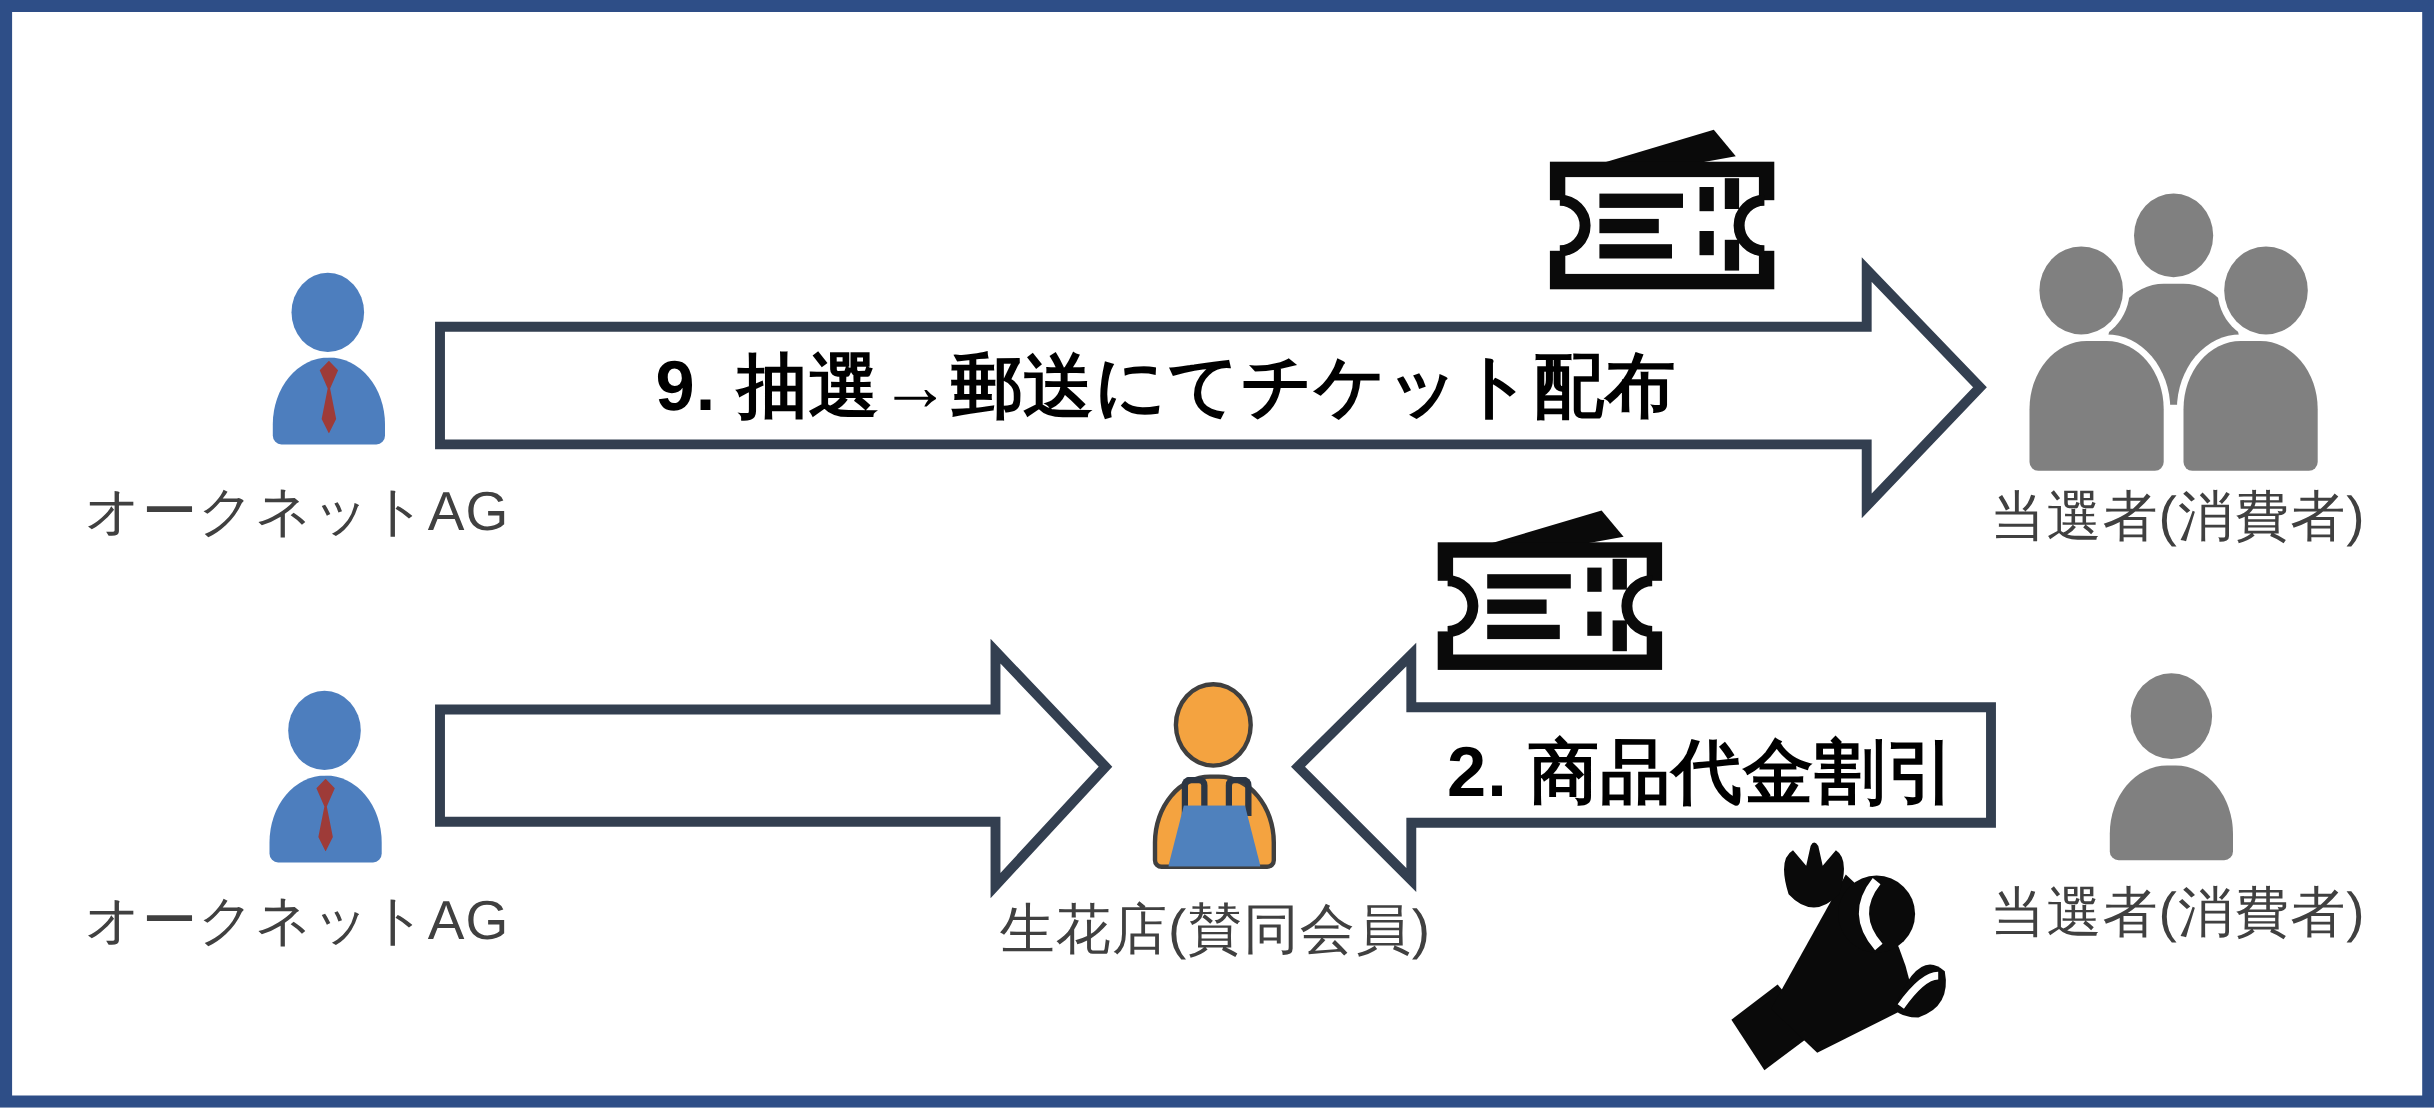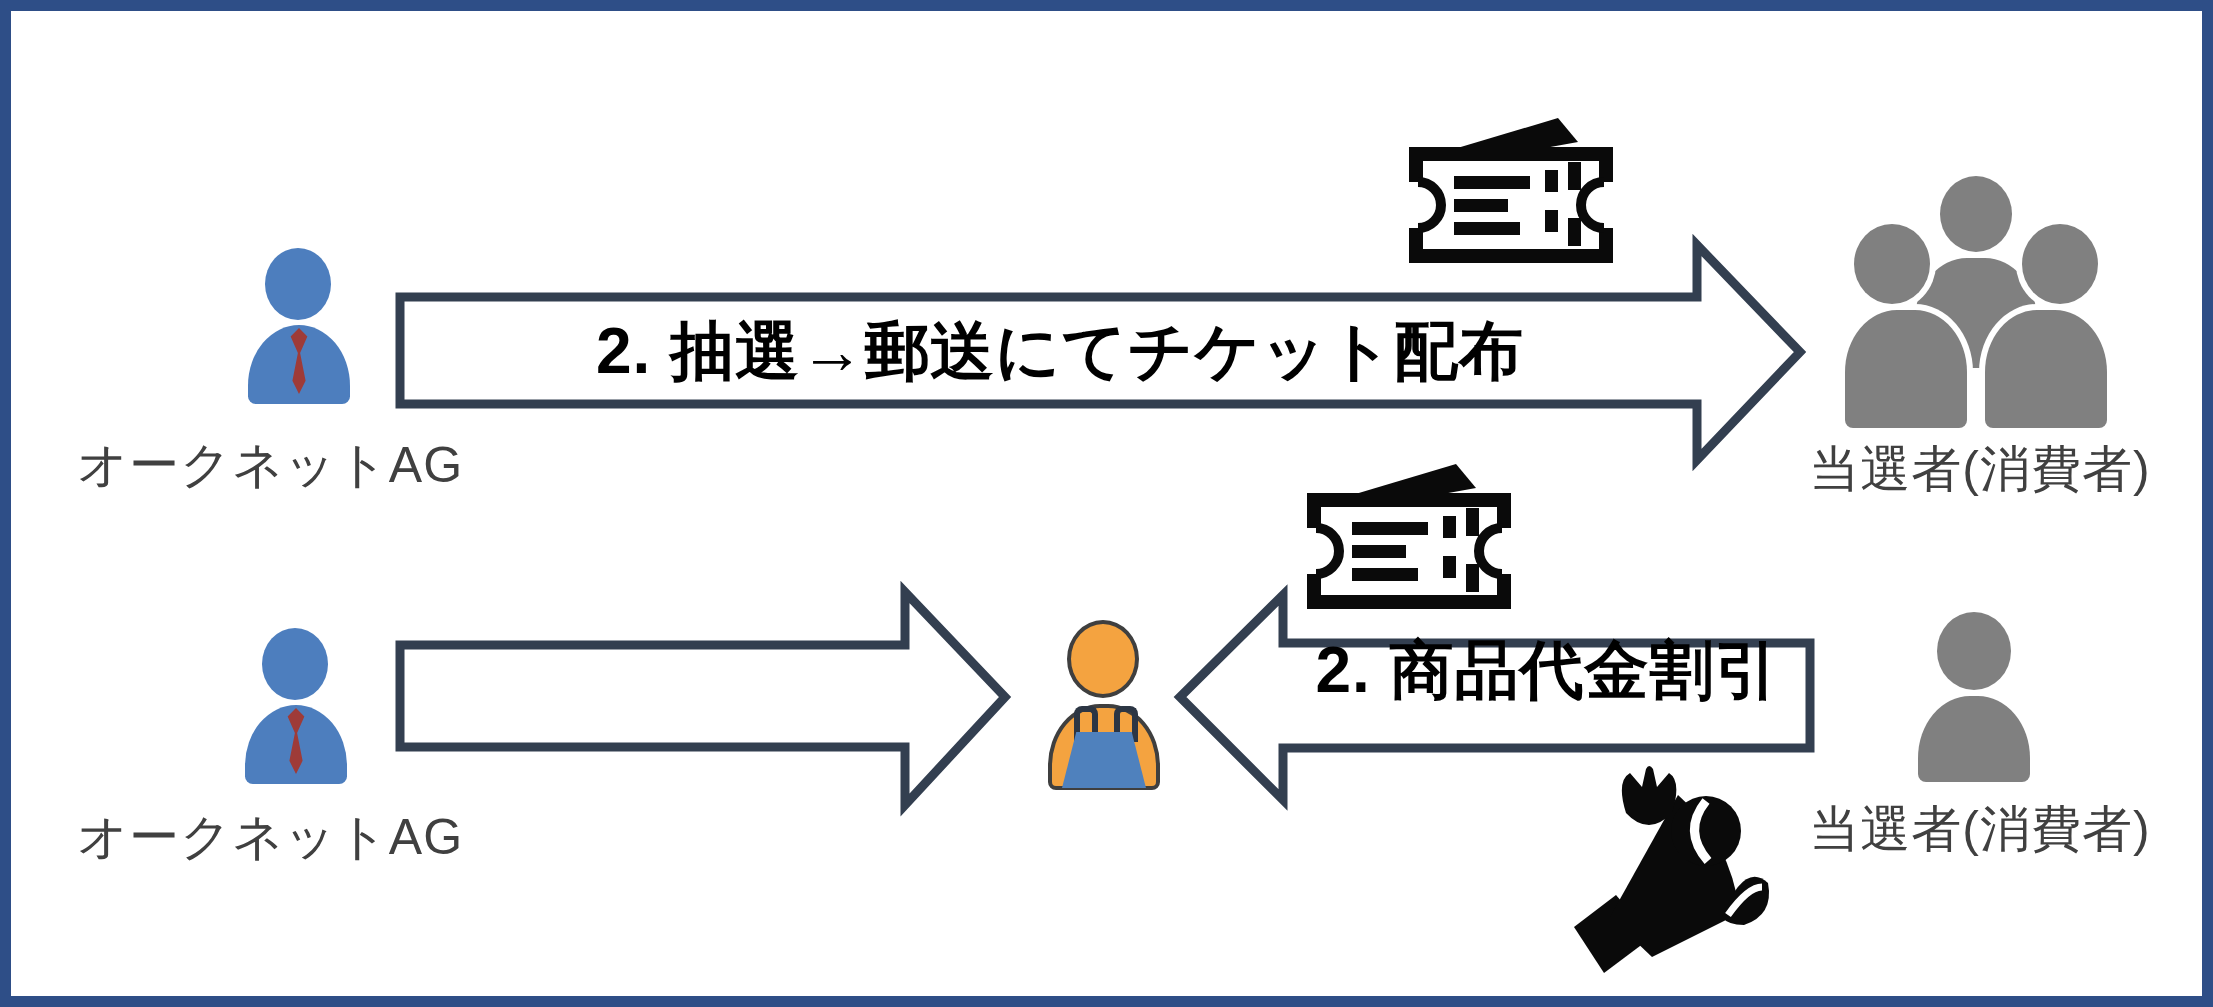--- a/index.html
+++ b/index.html
@@ -66,22 +66,22 @@
 <body>
 
 <div class="canvas">
 
   <svg class="arrows-layer" viewBox="0 0 2213 1007">
     <polygon points="400,297 1697,297 1697,245 1800,352 1697,460 1697,404 400,404" fill="#ffffff" stroke="#333f50" stroke-width="9" stroke-linejoin="miter"></polygon>
     <polygon points="400,645 905,645 905,592 1005,697 905,805 905,747 400,747" fill="#ffffff" stroke="#333f50" stroke-width="9" stroke-linejoin="miter"></polygon>
     <polygon points="1810,643 1283,643 1283,595 1180,697 1283,800 1283,748 1810,748" fill="#ffffff" stroke="#333f50" stroke-width="9" stroke-linejoin="miter"></polygon>
   </svg>
 
-  <div class="arrow-label" style="left:430px; top:299px; width:1260px; height:104px;">2. 抽選→郵送にてチケット配布</div>
-  <div class="arrow-label" style="left:1295px; top:620px; width:505px; height:100px;">2. 商品代金割引</div>
+  <div class="arrow-label" style="left:430px; top:299px; width:1260px; height:104px;">9. 抽選→郵送にてチケット配布</div>
+  <div class="arrow-label" style="left:1295px; top:652px; width:505px; height:100px;">2. 商品代金割引</div>
 
   <svg class="icon-abs" style="left:1408px; top:112px;" width="206" height="152" viewBox="0 0 206 152">
     <polygon points="36,40 150,6 170,30 48,52" fill="#0a0a0a"></polygon>
     <rect x="8" y="42" width="190" height="102" fill="#ffffff" stroke="#0a0a0a" stroke-width="14"></rect>
     <rect x="-4" y="70" width="15" height="46" fill="#ffffff"></rect>
     <rect x="195" y="70" width="15" height="46" fill="#ffffff"></rect>
     <path d="M10,70 a23,23 0 0 1 0,46" fill="#ffffff" stroke="#0a0a0a" stroke-width="10"></path>
     <path d="M196,70 a23,23 0 0 0 0,46" fill="#ffffff" stroke="#0a0a0a" stroke-width="10"></path>
     <rect x="46" y="64" width="76" height="13" fill="#0a0a0a"></rect>
     <rect x="46" y="87" width="54" height="13" fill="#0a0a0a"></rect>
@@ -148,15 +148,16 @@
   </div>
 
   <div class="person p-gray" style="left:1918px; top:612px;">
     <div class="head"></div>
     <div class="torso"></div>
   </div>
 
   <div class="entity-label" style="left:40px; top:434px; width:460px; height:62px;">オークネットAG</div>
   <div class="entity-label" style="left:1740px; top:438px; width:480px; height:62px;">当選者(消費者)</div>
   <div class="entity-label" style="left:40px; top:806px; width:460px; height:62px;">オークネットAG</div>
+  <div class="entity-label" style="left:870px; top:814px; width:470px; height:62px;">生花店(賛同会員)</div>
   <div class="entity-label" style="left:1740px; top:798px; width:480px; height:62px;">当選者(消費者)</div>
 
 </div>
 
 </body></html>

